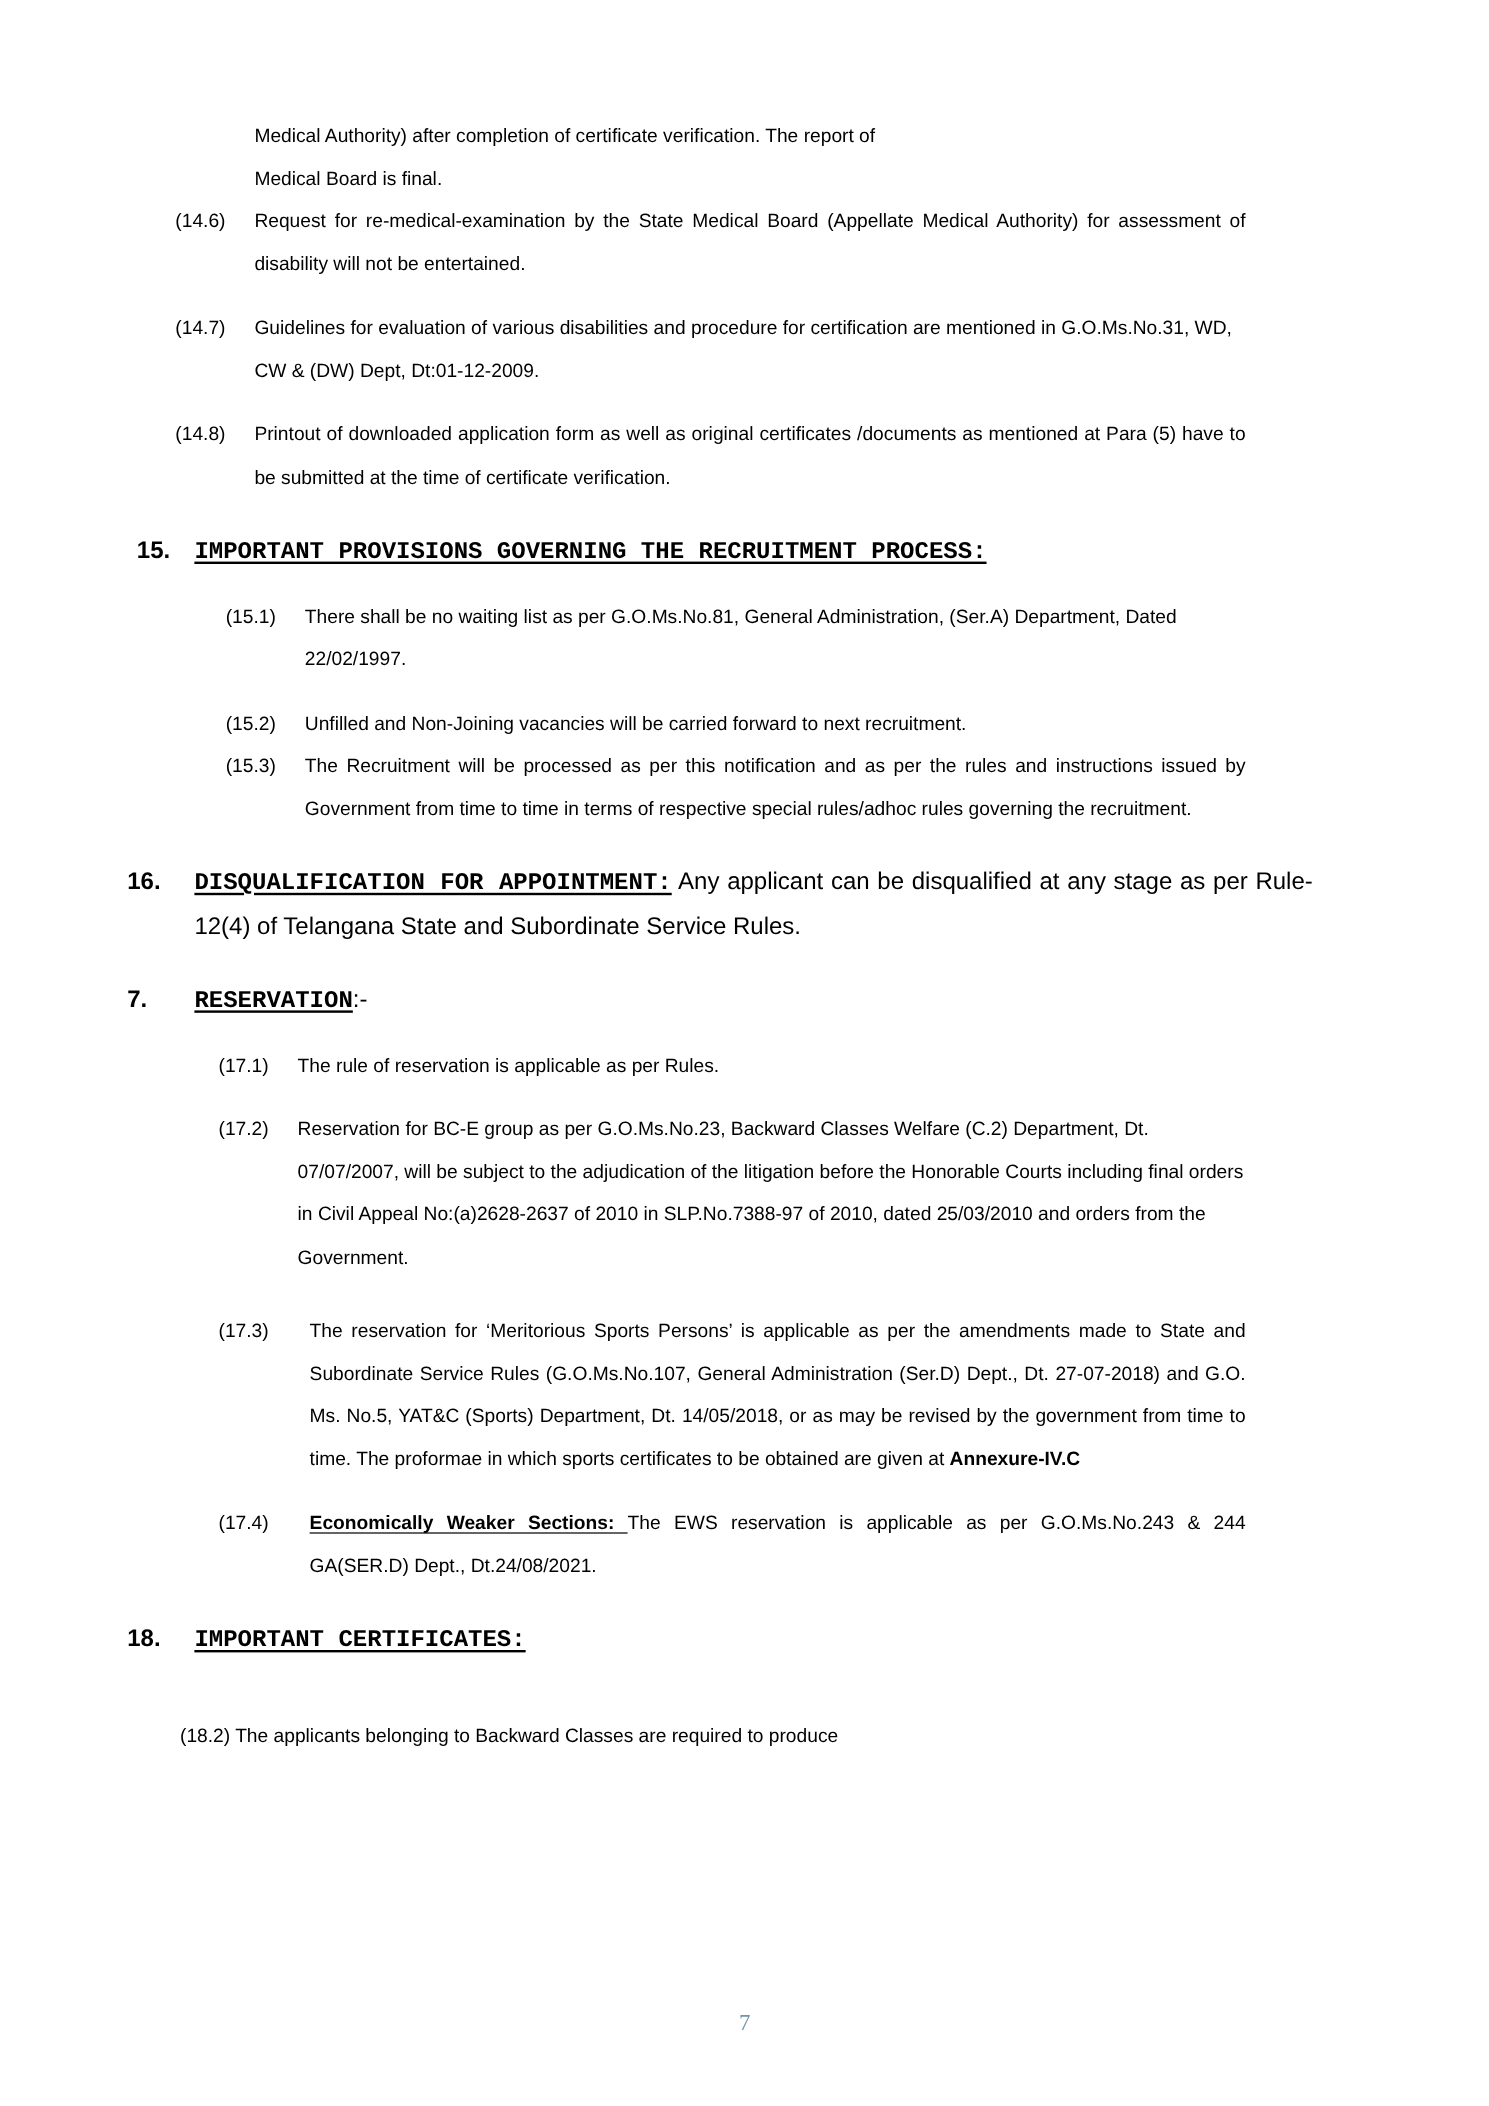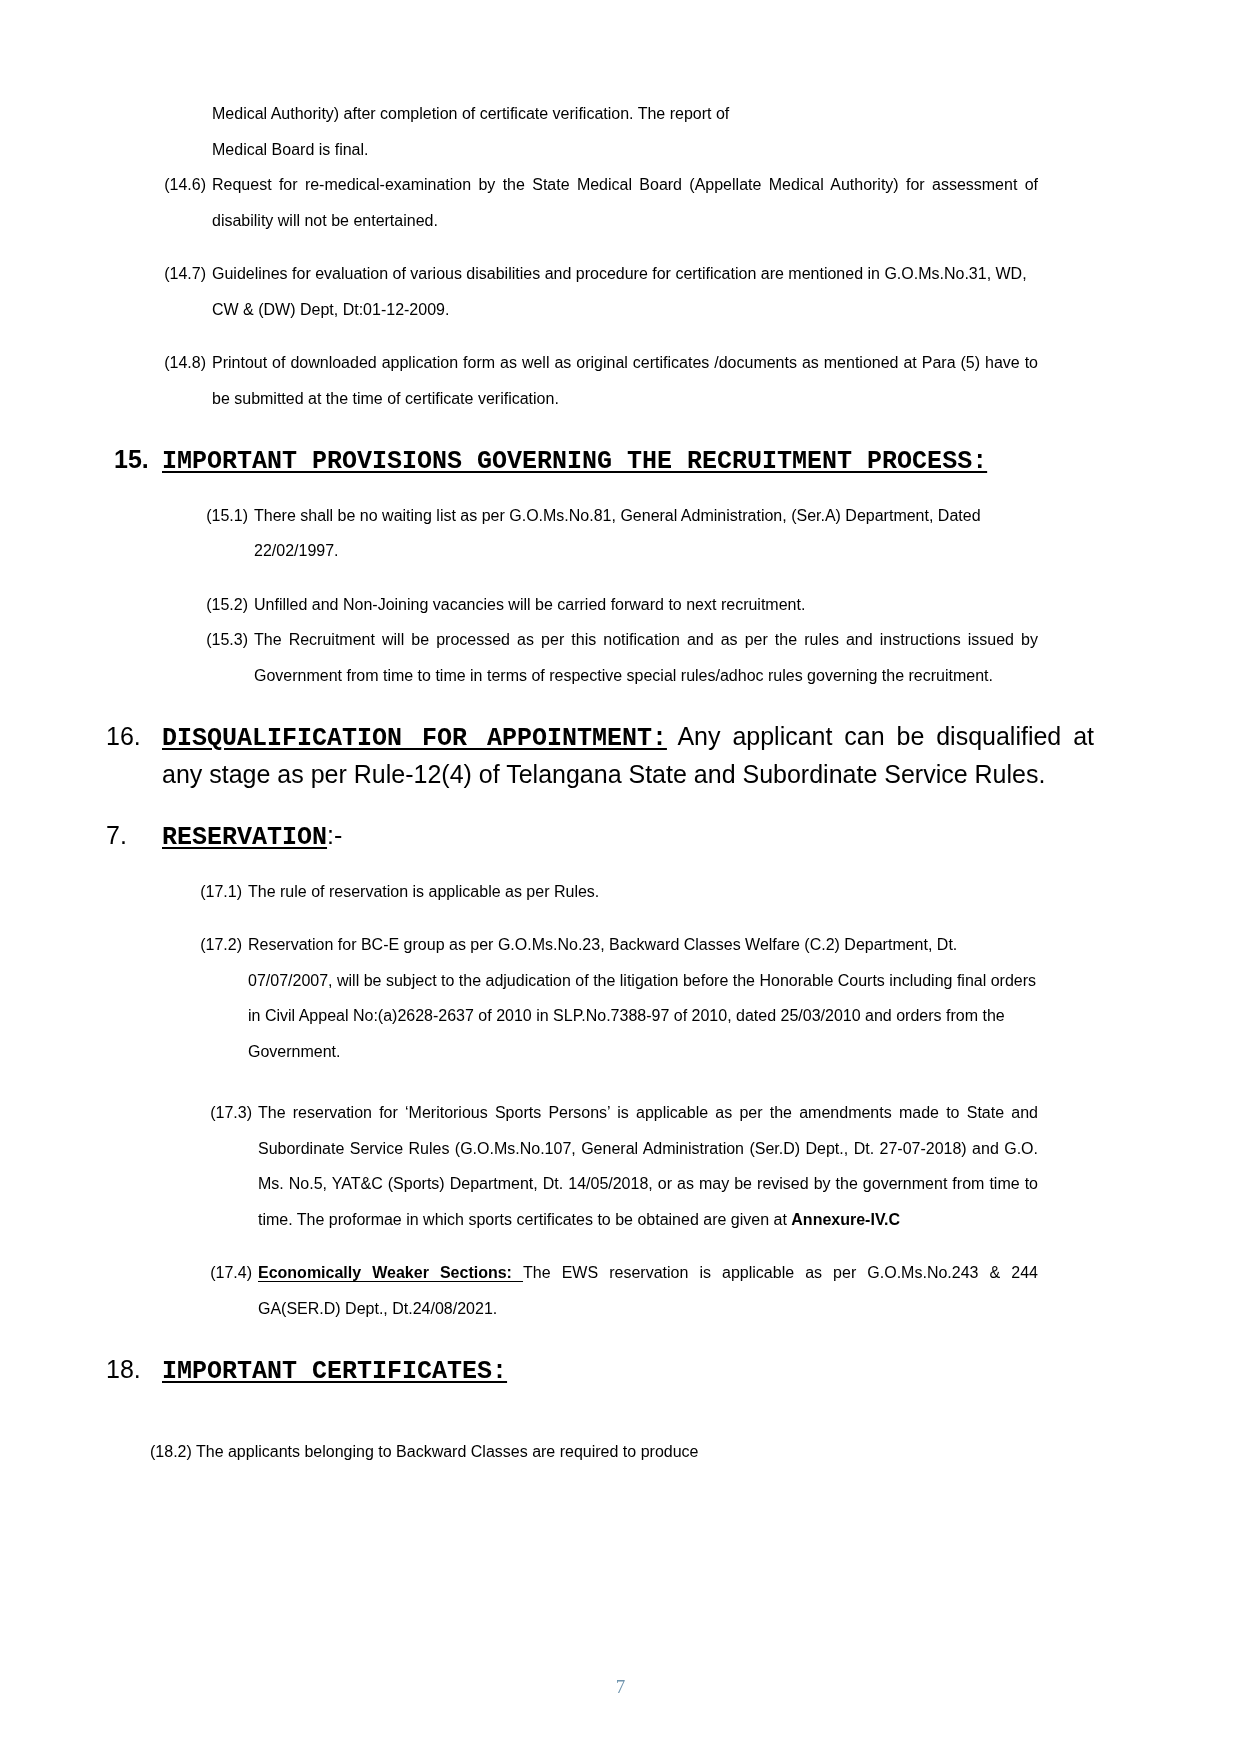--- a/index.html
+++ b/index.html
@@ -43,42 +43,42 @@
   .item {
     position: relative;
     padding-left: 84px;   
     margin: 0;
   }
   .item > .marker {
     position: absolute;
     left: 0;
     top: 0;
     width: 78px;
-    text-align: right;
+    text-align: center;
     white-space: nowrap;
   }
   .item.deep { padding-left: 104px; margin-left: 0; }
   .item.deep > .marker { width: 98px; }
   .gap-m { height: 18px; }
   .gap-l { height: 26px; }
 
   
   .section {
     position: relative;
     padding-left: 56px;
-    font-size: 25px;
+    font-size: 20px;
     line-height: 35.5px;
     text-align: justify;
     margin: 0;
   }
   .section > .num {
     position: absolute;
     left: 0;
     top: 0;
-    font-weight: normal;
+    font-weight: bold;
     white-space: nowrap;
   }
   .section .u {
     font-weight: bold;
     text-decoration: underline;
     text-underline-offset: 3px;
     font-family: Liberation Mono, monospace;
   }
   .section .plain { font-weight: normal; }
 

